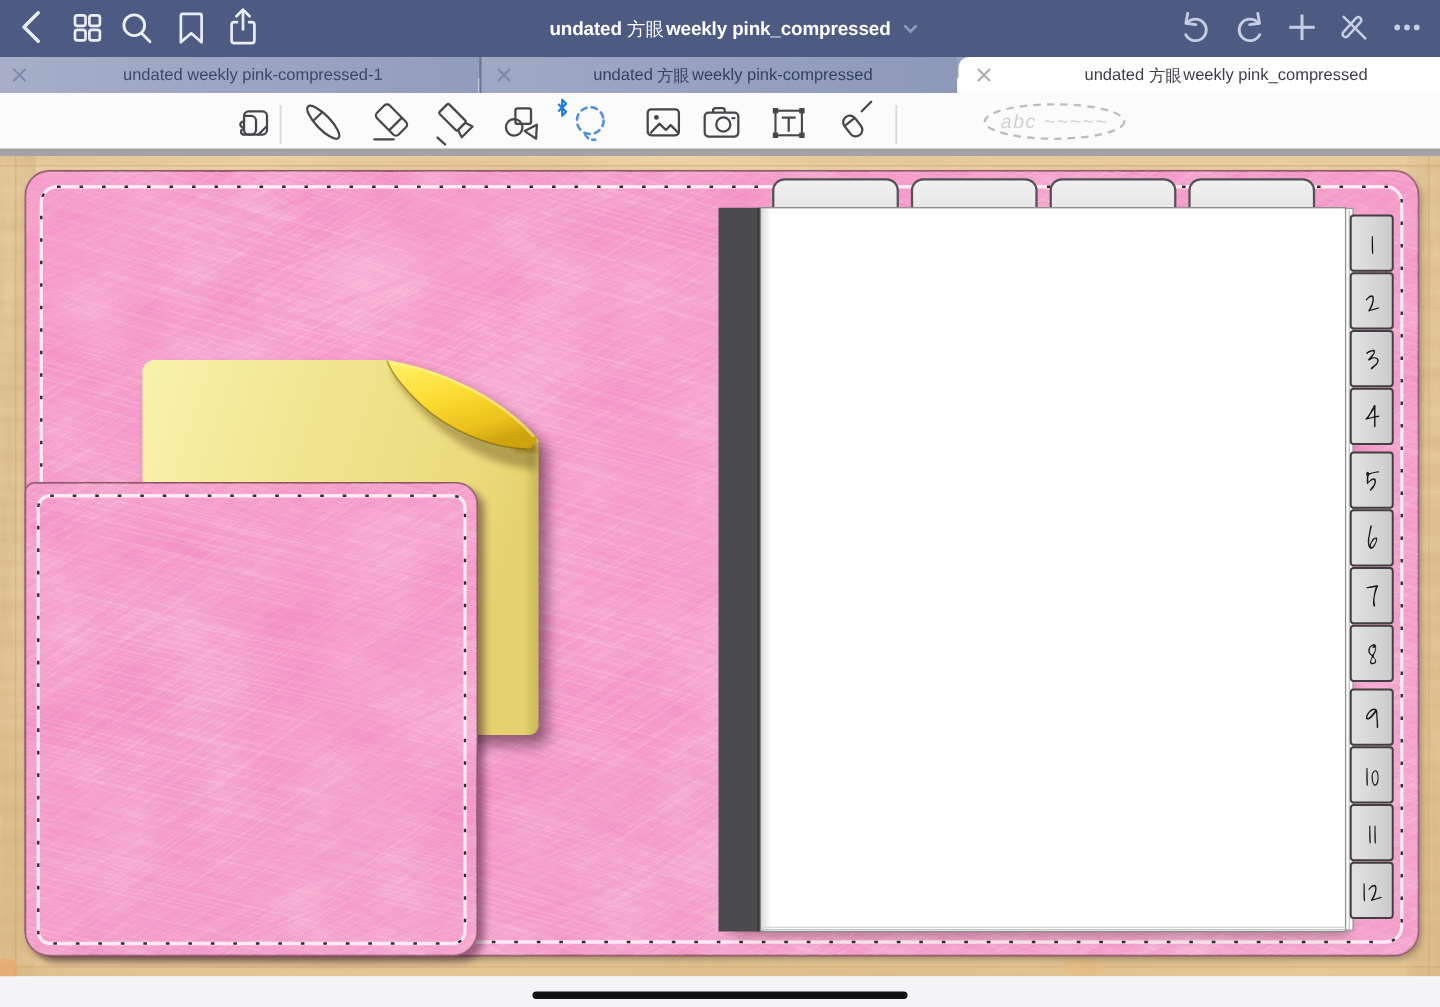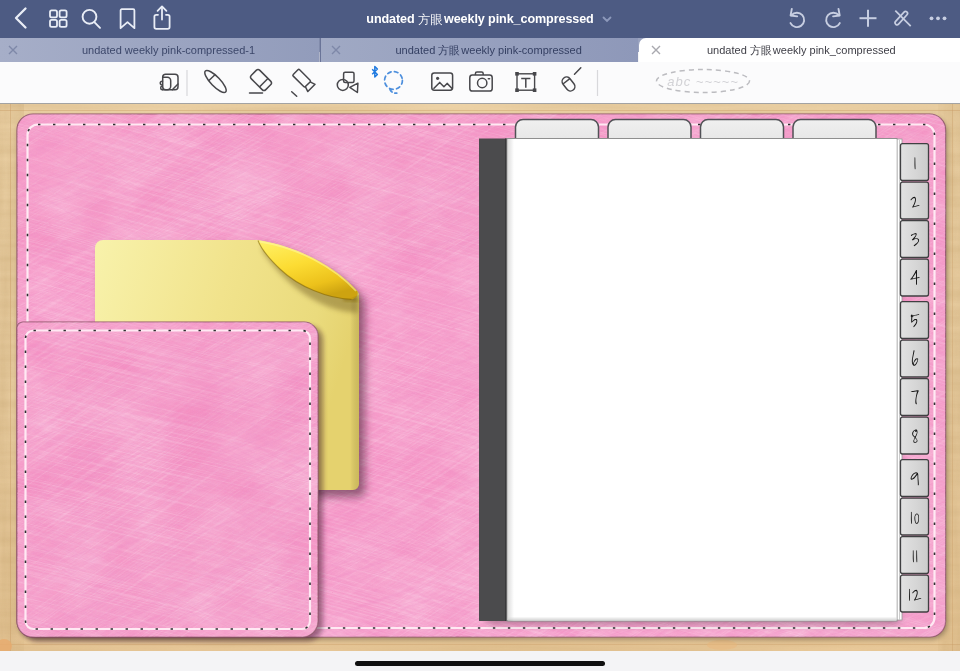--- a/index.html
+++ b/index.html
@@ -1,21 +1,21 @@
 <!DOCTYPE html>
 <html><head>
 <meta charset="utf-8">
 <style>
 html,body{margin:0;padding:0;}
 body{width:960px;height:671px;overflow:hidden;font-family:"Liberation Sans",sans-serif;background:#f4f4f6;position:relative;}
 #navbar{position:absolute;left:0;top:0;width:960px;height:38px;background:#4d5b83;}
 #tabrow{position:absolute;left:0;top:38px;width:960px;height:14px;background:#99a2bf;}
 .tab{position:absolute;top:0;height:24px;display:flex;align-items:center;}
 .tab .tx{position:absolute;top:50%;transform:translateY(-50%);font-size:11px;white-space:nowrap;}
-#toolbar{position:absolute;left:0;top:62px;width:960px;height:42px;background:#fbfbfc;border-bottom:1px solid #a3a3a3;box-sizing:border-box;}
+#toolbar{position:absolute;left:0;top:62px;width:960px;height:42px;background:#fbfbfc;border-bottom:5px solid #a3a3a3;box-sizing:border-box;}
 #canvas{position:absolute;left:0;top:104px;width:960px;height:547px;}
 #bottombar{position:absolute;left:0;top:651px;width:960px;height:20px;background:#f4f4f6;}
 #homebar{position:absolute;left:355px;top:10px;width:250px;height:4.5px;border-radius:2.5px;background:#101010;}
 .navsvg{position:absolute;left:0;top:0;}
 #title{position:absolute;top:0;left:0;width:960px;height:38px;display:flex;align-items:center;justify-content:center;color:#fff;font-size:12.6px;font-weight:bold;letter-spacing:-0.1px;}
 #title svg{margin:0;}
 </style>
 </head>
 <body>
 <div id="navbar">
@@ -103,21 +103,21 @@
             <g transform="translate(1024,0)">
               <use href="#gyan"></use>
             </g>
           </g>
         </svg>weekly pink-compressed</span>
   </div>
   <div class="tab" style="left:639px;width:321px;background:#ffffff;border-radius:7px 0 0 0;">
     <svg width="10" height="10" style="position:absolute;left:12px;top:7px">
         <path d="M1 1 L9 9 M9 1 L1 9" stroke="#a9a9af" stroke-width="1.4"></path>
       </svg>
-    <span class="tx" style="left:68px;color:#3d3d45;display:flex;align-items:center;justify-content:flex-end;">undated&nbsp;<svg width="23" height="12" viewBox="0 0 2048 1024">
+    <span class="tx" style="left:84px;color:#3d3d45;display:flex;align-items:center;justify-content:flex-end;">undated&nbsp;<svg width="23" height="12" viewBox="0 0 2048 1024">
           <g fill="#3d3d45" transform="translate(0,880) scale(0.95,-0.95)">
             <use href="#gfang"></use>
             <g transform="translate(1024,0)">
               <use href="#gyan"></use>
             </g>
           </g>
         </svg>weekly pink_compressed</span>
   </div>
 </div>
 

